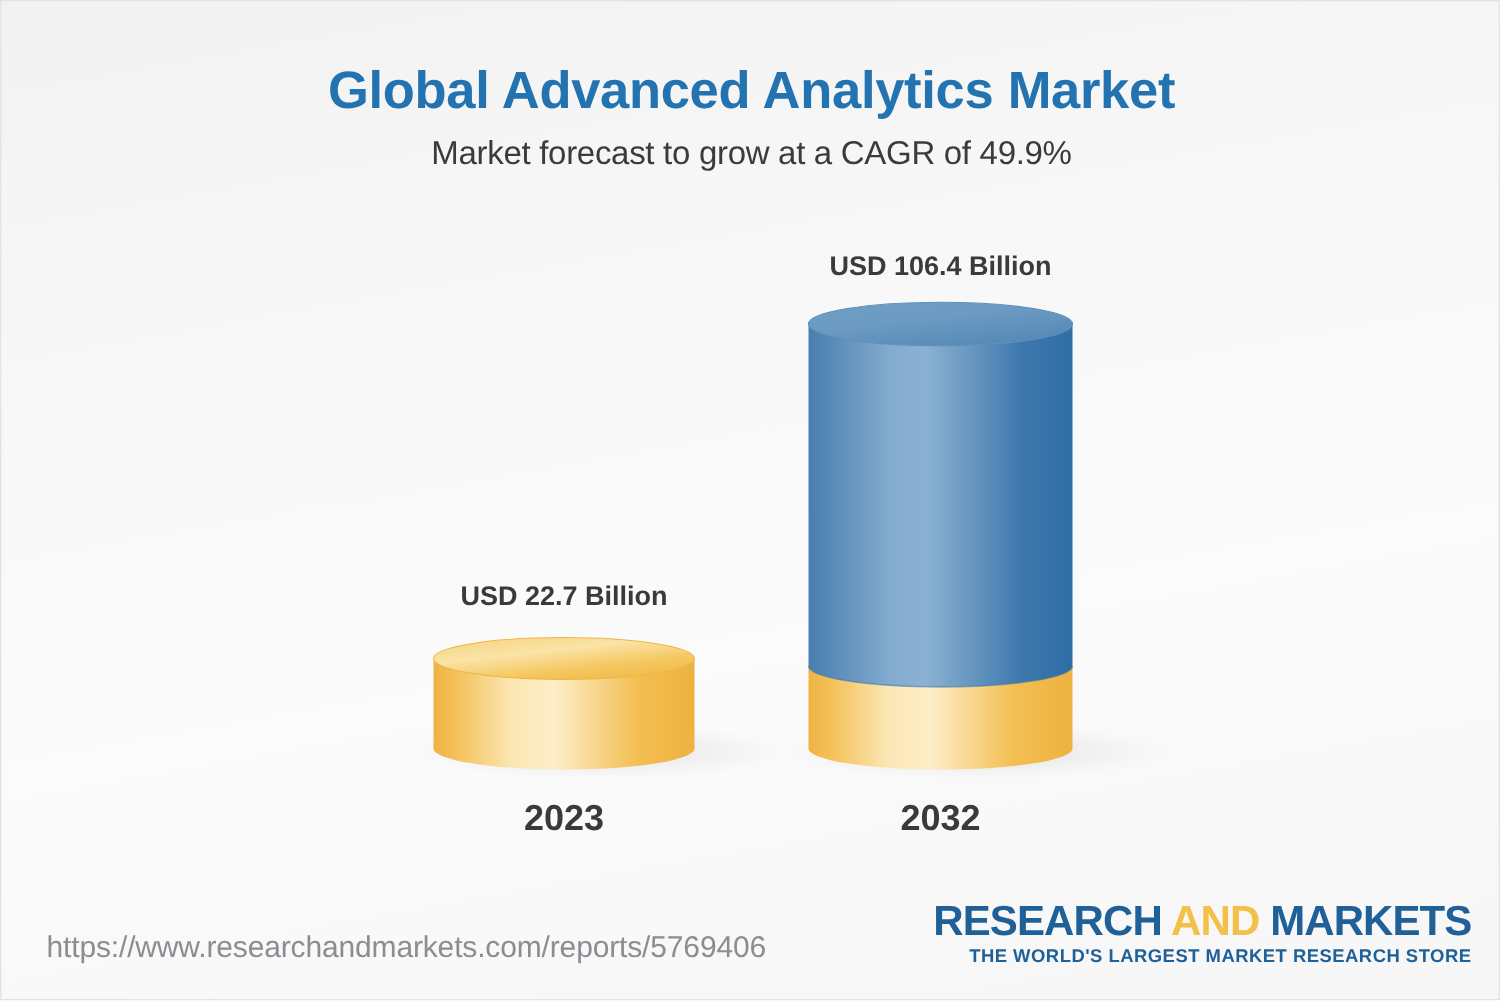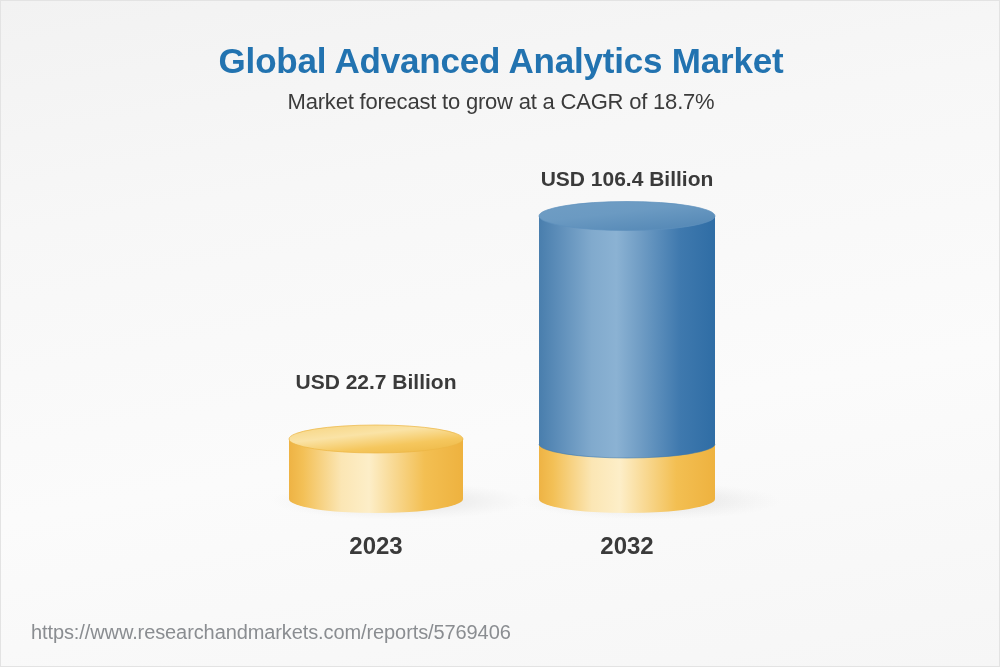--- a/index.html
+++ b/index.html
@@ -51,21 +51,21 @@
   .plot {
     position: absolute;
     top: 0;
     left: 0;
     width: 1000px;
     height: 667px;
   }
 
   .value-label {
     position: absolute;
-    font-size: 21px;
+    font-size: 18px;
     font-weight: bold;
     color: #3a3a3a;
     text-align: center;
     white-space: nowrap;
   }
   .year-label {
     position: absolute;
     font-size: 24px;
     font-weight: bold;
     color: #3a3a3a;
@@ -107,21 +107,21 @@
     white-space: nowrap;
     margin-top: 2px;
   }
 </style>
 </head>
 <body>
 
 <div id="infographic">
 
   <div class="title">Global Advanced Analytics Market</div>
-  <div class="subtitle">Market forecast to grow at a CAGR of 18.7%</div>
+  <div class="subtitle">Market forecast to grow at a CAGR of 49.9%</div>
 
   <svg class="plot" width="1000" height="667" viewBox="0 0 1000 667" xmlns="http://www.w3.org/2000/svg">
     <defs>
 
       <linearGradient id="gradYellowBody" x1="0" y1="0" x2="1" y2="0">
         <stop offset="0%" stop-color="#eeb344"></stop>
         <stop offset="8%" stop-color="#f3c056"></stop>
         <stop offset="30%" stop-color="#fbe6b4"></stop>
         <stop offset="46%" stop-color="#fdeec8"></stop>
         <stop offset="58%" stop-color="#f9dc9b"></stop>
@@ -174,22 +174,26 @@
       <path d="M 538 443 L 538 498 A 88 14 0 0 0 714 498 L 714 443 Z" fill="url(#gradYellowBody)"></path>
 
       <path d="M 538 215 L 538 443 A 88 14 0 0 0 714 443 L 714 215 Z" fill="url(#gradBlueBody)"></path>
 
       <path d="M 538 443 A 88 14 0 0 0 714 443" fill="none" stroke="#3d79ad" stroke-width="1" opacity="0.55"></path>
 
       <ellipse cx="626" cy="215" rx="88" ry="14.5" fill="url(#gradBlueTop)" stroke="#5e91bd" stroke-width="0.7"></ellipse>
     </g>
   </svg>
 
-  <div class="value-label" style="left:235px; top:369px; width:280px;">USD 22.7 Billion</div>
+  <div class="value-label" style="left:235px; top:386px; width:280px;">USD 22.7 Billion</div>
   <div class="value-label" style="left:486px; top:166px; width:280px;">USD 106.4 Billion</div>
 
   <div class="year-label" style="left:275px; top:531px; width:200px;">2023</div>
   <div class="year-label" style="left:526px; top:531px; width:200px;">2032</div>
 
   <div class="footer-url">https://www.researchandmarkets.com/reports/5769406</div>
 
+  <div class="logo">
+    <div class="logo-main"><span>RESEARCH </span><span class="logo-and">AND </span><span>MARKETS</span></div>
+    <div class="logo-tag">THE WORLD'S LARGEST MARKET RESEARCH STORE</div>
+  </div>
 
 </div>
 
 </body></html>

